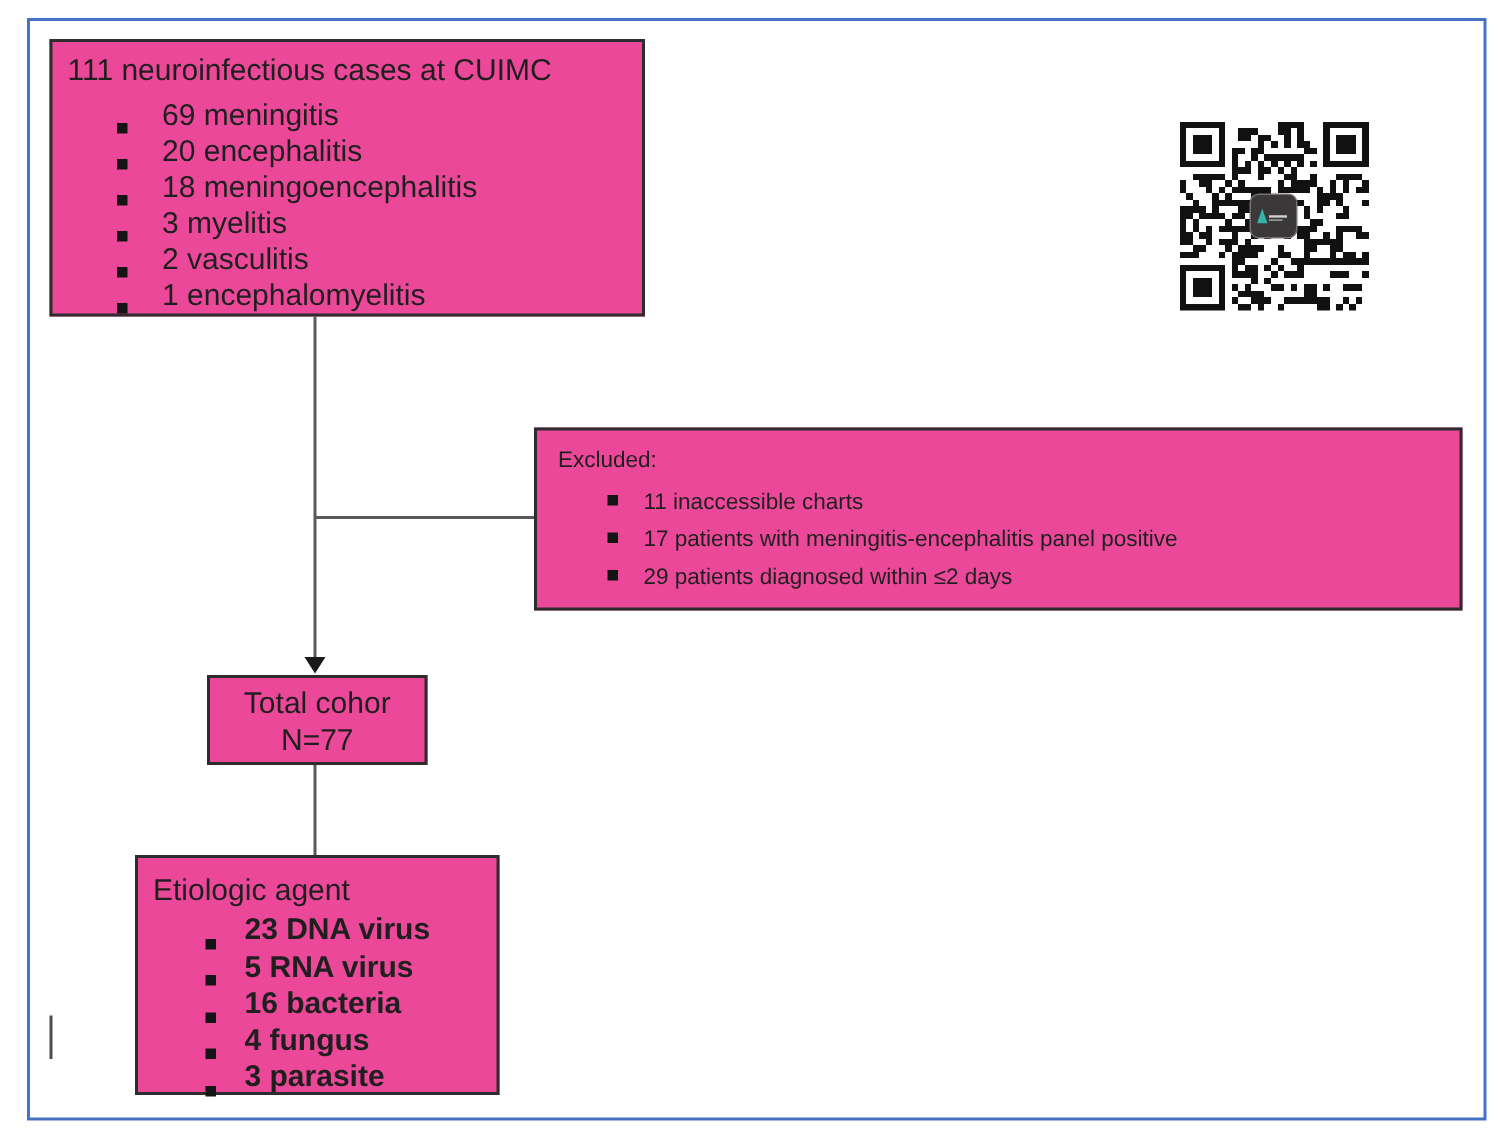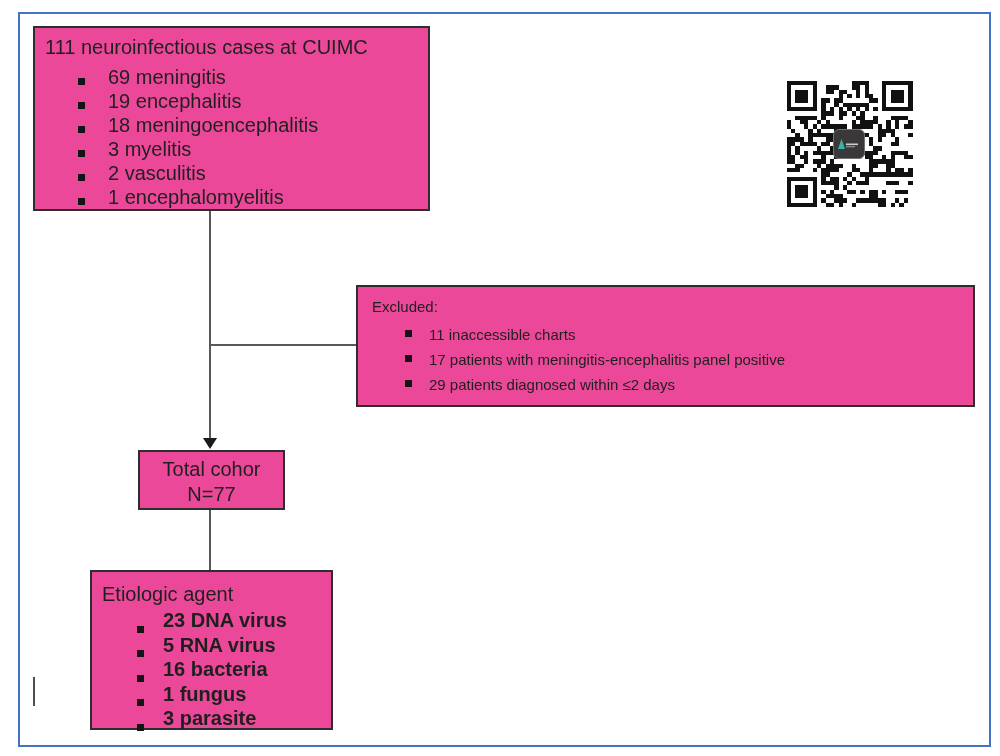--- a/index.html
+++ b/index.html
@@ -7,21 +7,21 @@
   .canvas{position:relative;width:1000px;height:756px;background:#fff;overflow:hidden;}
 
   .outer-border{position:absolute;left:18px;top:12px;width:969px;height:731px;border:2px solid #4472C4;}
 
   .fbox{position:absolute;background:#ec4899;border:2px solid #2d2d2d;box-sizing:border-box;}
 
   
   .box-cases{left:33px;top:26px;width:397px;height:185px;font-size:20px;}
   .box-cases .box-title{margin:7px 0 0 10px;line-height:24px;}
   .box-cases .blist{margin-top:6px;}
-  .box-cases .brow{display:flex;align-items:center;padding-left:43px;line-height:24px;}
+  .box-cases .brow{display:flex;align-items:flex-end;padding-left:43px;line-height:24px;}
   .box-cases .btxt{margin-left:23px;}
 
   
   .box-excluded{left:356px;top:285px;width:619px;height:122px;font-size:15px;}
   .box-excluded .box-title{margin:8px 0 0 14px;line-height:24px;}
   .box-excluded .blist{margin-top:3px;}
   .box-excluded .brow{display:flex;align-items:flex-start;padding-left:47px;line-height:25px;}
   .box-excluded .btxt{margin-left:17px;}
 
   
@@ -65,21 +65,21 @@
 
   <div class="fbox box-cases">
     <div class="box-title">111 neuroinfectious cases at CUIMC</div>
     <div class="blist">
       <div class="brow">
           <span class="sq"></span>
           <span class="btxt">69 meningitis</span>
         </div>
       <div class="brow">
           <span class="sq"></span>
-          <span class="btxt">19 encephalitis</span>
+          <span class="btxt">20 encephalitis</span>
         </div>
       <div class="brow">
           <span class="sq"></span>
           <span class="btxt">18 meningoencephalitis</span>
         </div>
       <div class="brow">
           <span class="sq"></span>
           <span class="btxt">3 myelitis</span>
         </div>
       <div class="brow">
@@ -131,21 +131,21 @@
       <div class="brow">
           <span class="sq"></span>
           <span class="btxt">5 RNA virus</span>
         </div>
       <div class="brow">
           <span class="sq"></span>
           <span class="btxt">16 bacteria</span>
         </div>
       <div class="brow">
           <span class="sq"></span>
-          <span class="btxt">1 fungus</span>
+          <span class="btxt">4 fungus</span>
         </div>
       <div class="brow">
           <span class="sq"></span>
           <span class="btxt">3 parasite</span>
         </div>
     </div>
   </div>
 
   <div class="qr-wrap">
     <svg id="qr-svg" viewBox="0 0 29 29">

